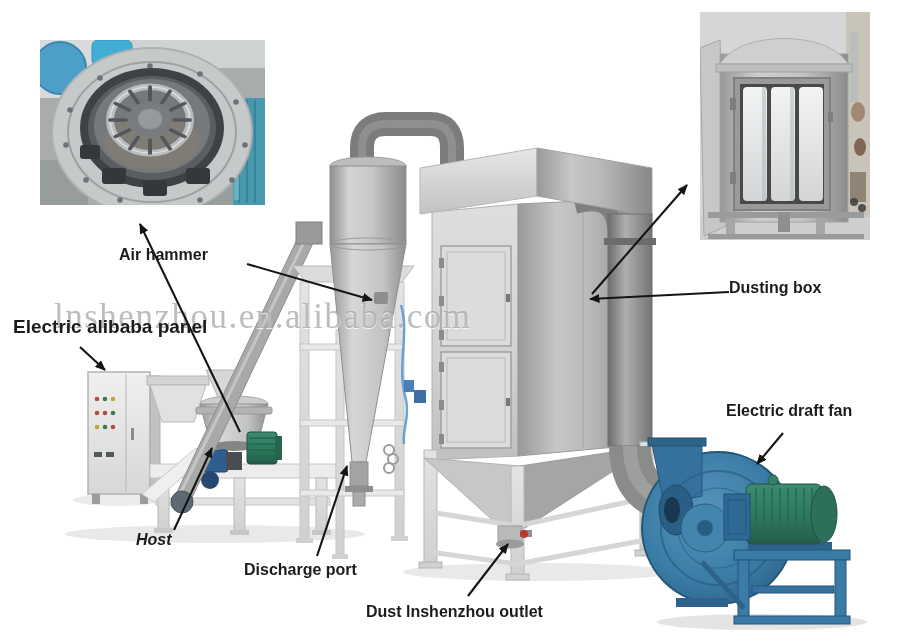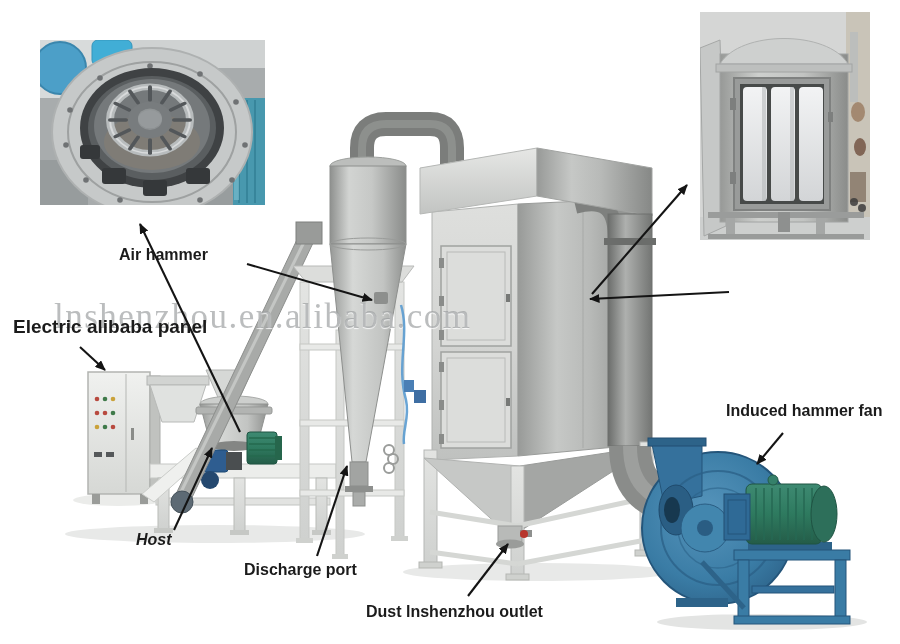--- a/index.html
+++ b/index.html
@@ -394,15 +394,16 @@
   <line x1="729" y1="292" x2="590" y2="299" marker-end="url(#ah)"></line>
   <line x1="592" y1="294" x2="687" y2="185" marker-end="url(#ah)"></line>
   <line x1="783" y1="433" x2="757" y2="464" marker-end="url(#ah)"></line>
 </svg>
 
 <div class="lbl" id="lbl-air-hammer">Air hammer</div>
 <div class="lbl" id="lbl-electric-control-panel">Electric alibaba panel</div>
 <div class="lbl" id="lbl-host">Host</div>
 <div class="lbl" id="lbl-discharge-port">Discharge port</div>
 <div class="lbl" id="lbl-dust-discharge-outlet">Dust lnshenzhou outlet</div>
-<div class="lbl" id="lbl-induced-draft-fan">Induced hammer fan</div>
+<div class="lbl" id="lbl-dusting-box">Dusting box</div>
+<div class="lbl" id="lbl-induced-draft-fan">Electric draft fan</div>
 
 </div>
 
 </body></html>

